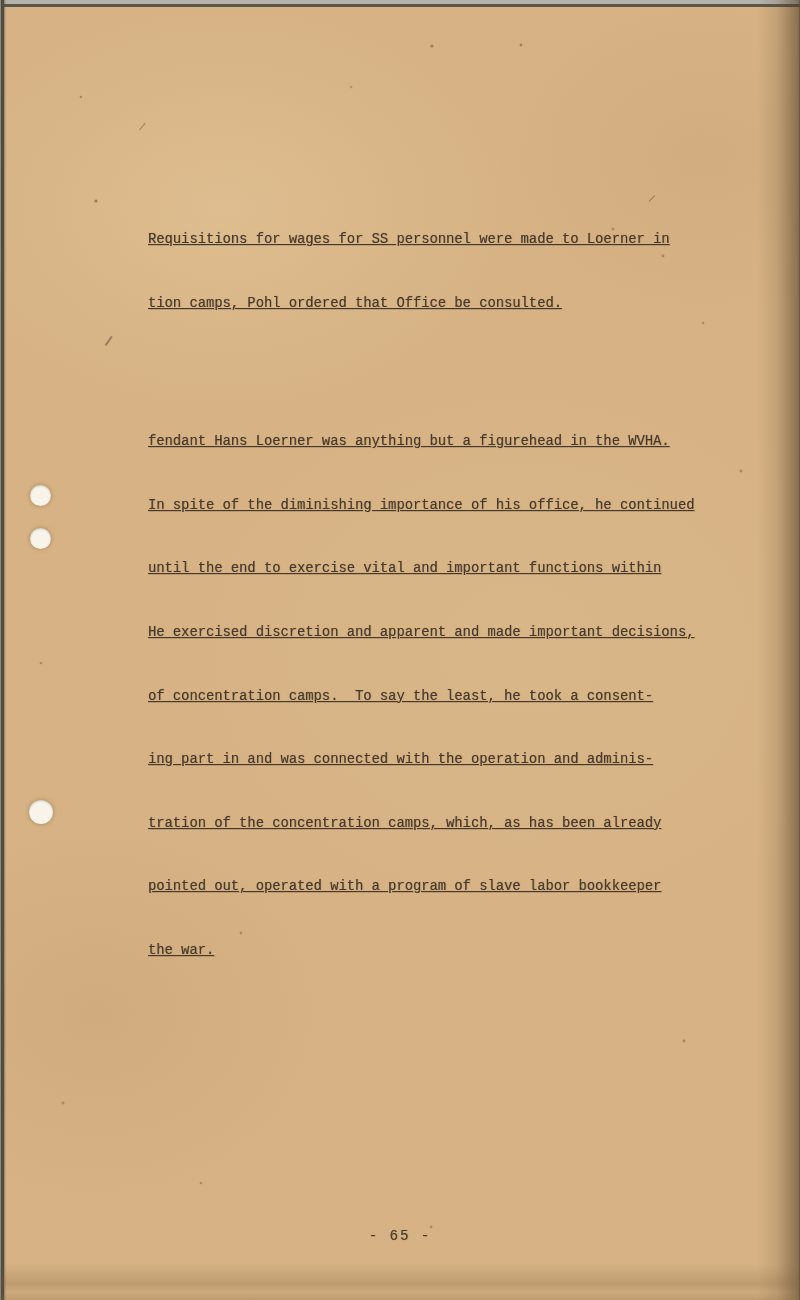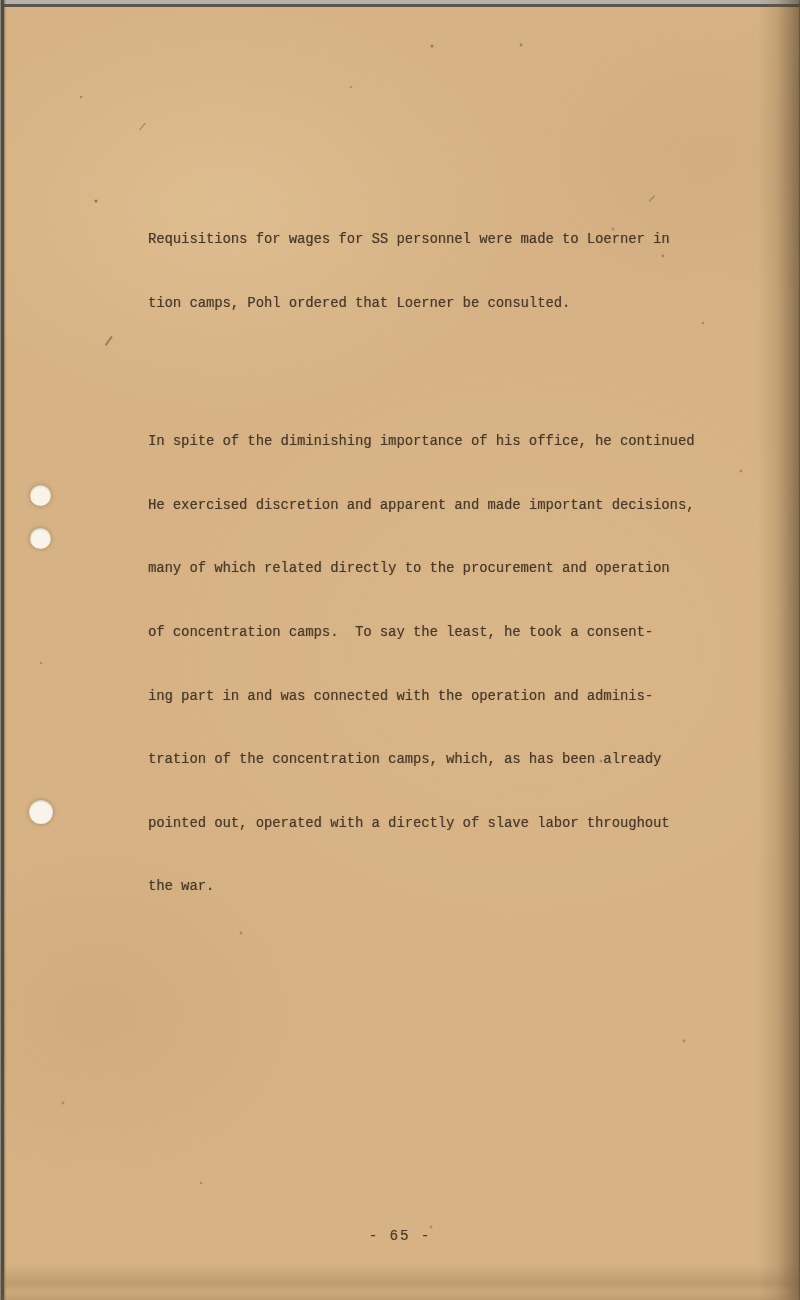--- a/index.html
+++ b/index.html
@@ -55,48 +55,49 @@
   .scratch{position:absolute;background:rgba(80,60,40,0.45);pointer-events:none;}
   .scratch1{left:103px;top:340px;width:11px;height:1.5px;transform:rotate(-55deg);}
   .scratch2{left:138px;top:126px;width:9px;height:1.4px;transform:rotate(-50deg);}
   .scratch3{left:648px;top:198px;width:8px;height:1.3px;transform:rotate(-45deg);}
   
   .textblock{
     position:absolute;left:148px;top:148px;width:560px;
     color:#46392b;font-size:13.8px;white-space:pre;
     text-shadow:0.4px 0.4px 0.7px rgba(70,55,38,0.5);
   }
-  .tl{height:33.6px;line-height:33.6px;}
+  .tl{height:33.6px;line-height:33.6px;text-decoration:underline;}
   .indent{padding-left:72px;}
   .pagenum{
     position:absolute;top:1220px;left:0;width:800px;text-align:center;
     color:#4a3c2c;font-size:14px;line-height:33.6px;white-space:pre;
     text-shadow:0.4px 0.4px 0.7px rgba(70,55,38,0.5);letter-spacing:2px;
   }
 </style>
 </head>
 <body>
 
 <div class="paper-texture"></div>
 
 <div class="textblock">
   
   <div>
     <div class="tl">Requisitions for wages for SS personnel were made to Loerner in</div>
-    <div class="tl">tion camps, Pohl ordered that Loerner be consulted.</div>
+    <div class="tl">tion camps, Pohl ordered that Office be consulted.</div>
   </div>
   
   <div>
+    <div class="tl">fendant Hans Loerner was anything but a figurehead in the WVHA.</div>
     <div class="tl">In spite of the diminishing importance of his office, he continued</div>
+    <div class="tl">until the end to exercise vital and important functions within</div>
     <div class="tl">He exercised discretion and apparent and made important decisions,</div>
-    <div class="tl">many of which related directly to the procurement and operation</div>
     <div class="tl">of concentration camps.  To say the least, he took a consent-</div>
     <div class="tl">ing part in and was connected with the operation and adminis-</div>
     <div class="tl">tration of the concentration camps, which, as has been already</div>
-    <div class="tl">pointed out, operated with a directly of slave labor throughout</div>
+    <div class="tl">pointed out, operated with a program of slave labor bookkeeper</div>
     <div class="tl">the war.</div>
   </div>
   
   
   
   
   
   
   
   

